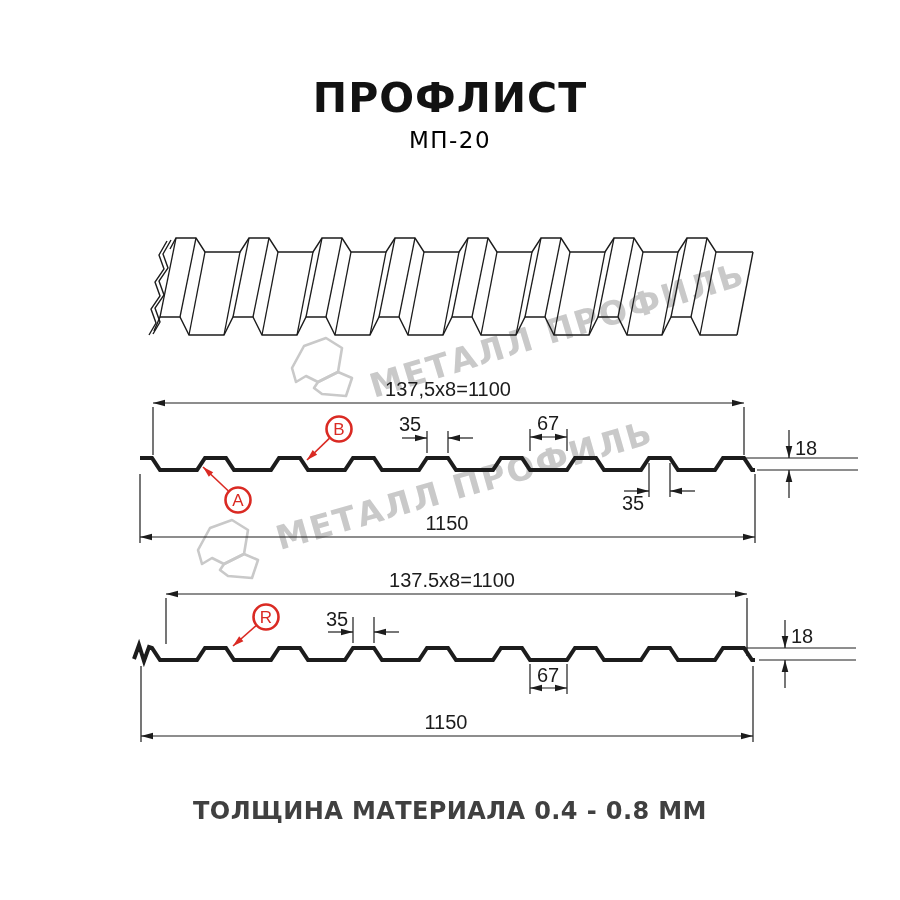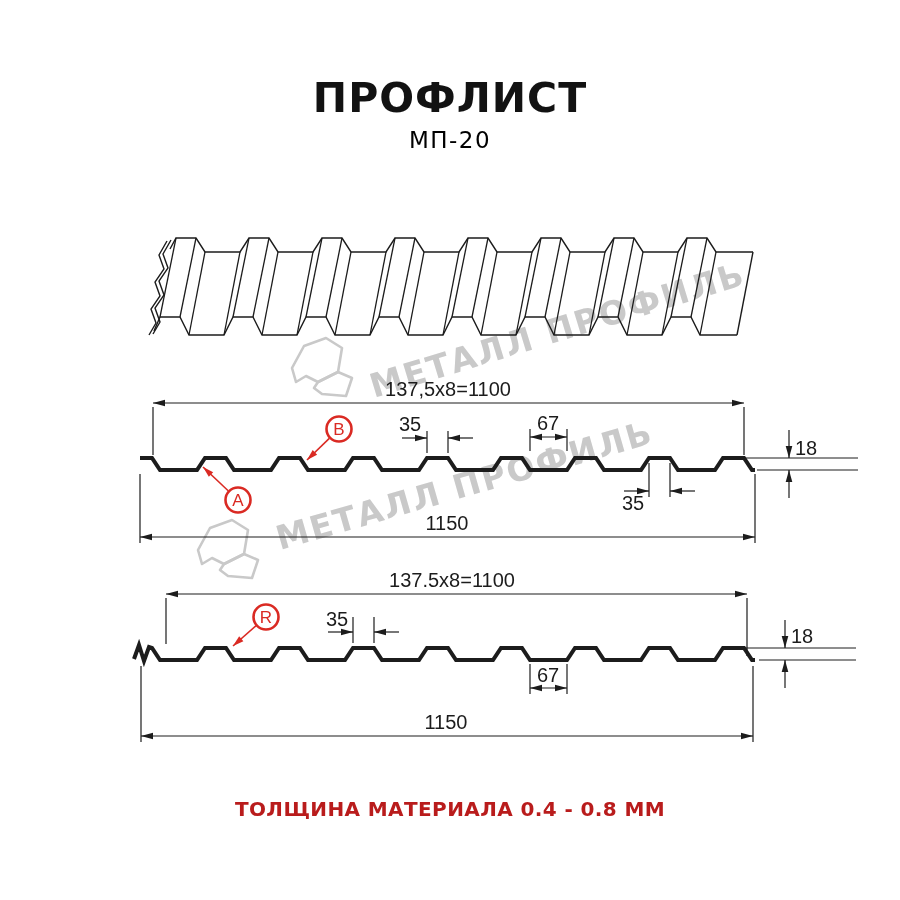--- a/index.html
+++ b/index.html
@@ -3,21 +3,21 @@
 <meta charset="utf-8">
 <style>
   html,body{margin:0;padding:0;background:#fff;}
   .page{position:relative;width:900px;height:900px;background:#ffffff;overflow:hidden;
         font-family:"DejaVu Sans",sans-serif;border-radius:15px;}
   .title{position:absolute;top:74px;left:0;right:0;text-align:center;
          font-size:41px;font-weight:bold;letter-spacing:1px;color:#121212;}
   .subtitle{position:absolute;top:127px;left:0;right:0;text-align:center;
          font-size:23px;font-weight:normal;letter-spacing:1.5px;color:#000000;}
   .footer{position:absolute;top:797px;left:0;right:0;text-align:center;
-         font-size:20px;font-weight:bold;letter-spacing:.4px;color:#b91c1c;}
+         font-size:24px;font-weight:bold;letter-spacing:.4px;color:#404040;}
   svg{position:absolute;left:0;top:0;}
   text{font-family:"Liberation Sans","DejaVu Sans",sans-serif;}
   .wmtext{font-family:"DejaVu Sans",sans-serif;font-weight:bold;}
 </style>
 </head>
 <body>
 
 <div class="page">
   <div class="title">ПРОФЛИСТ</div>
   <div class="subtitle">МП-20</div>

